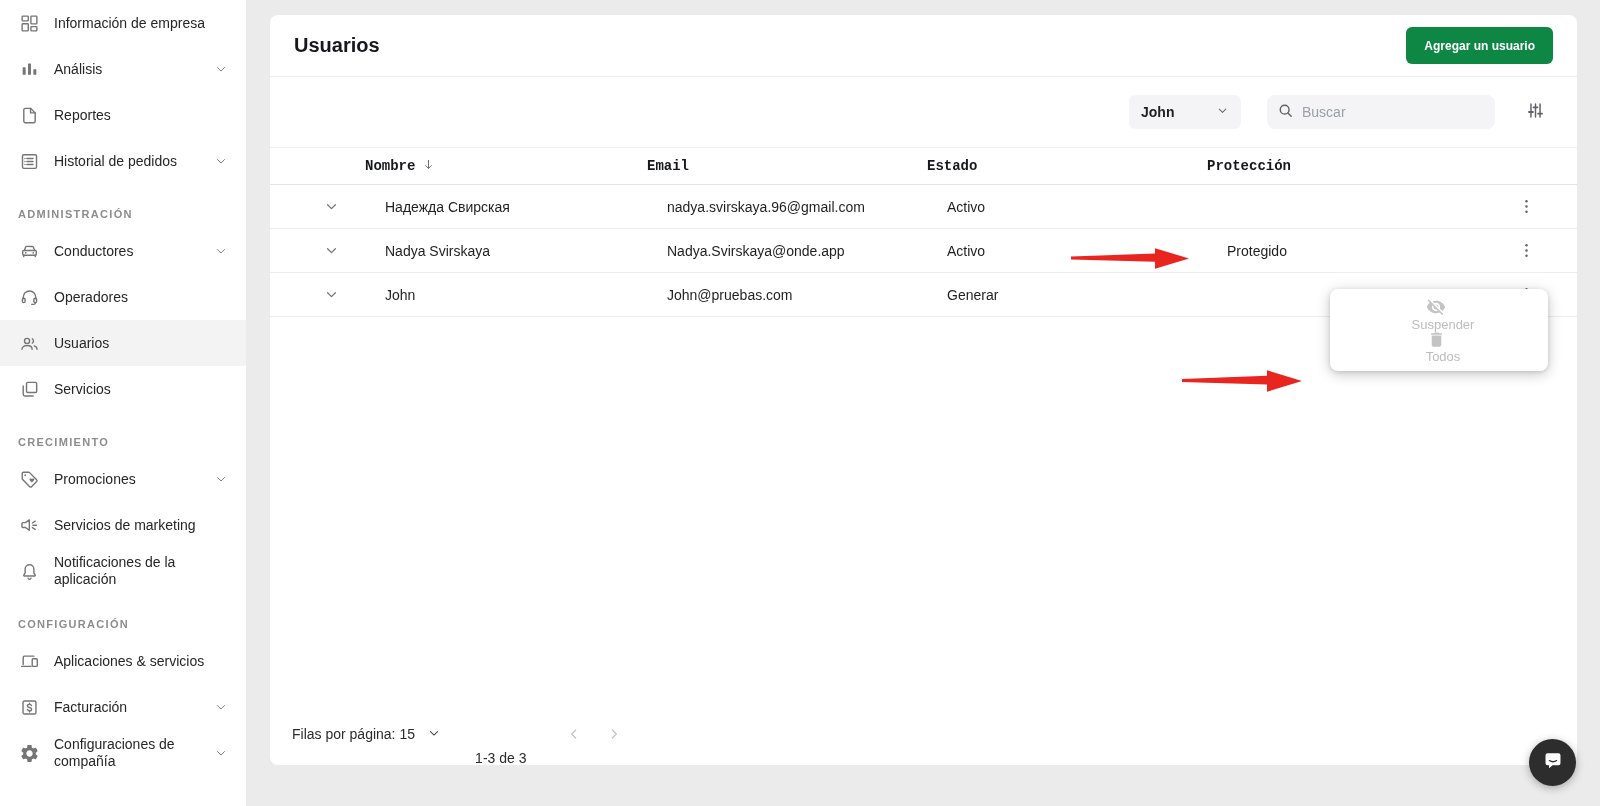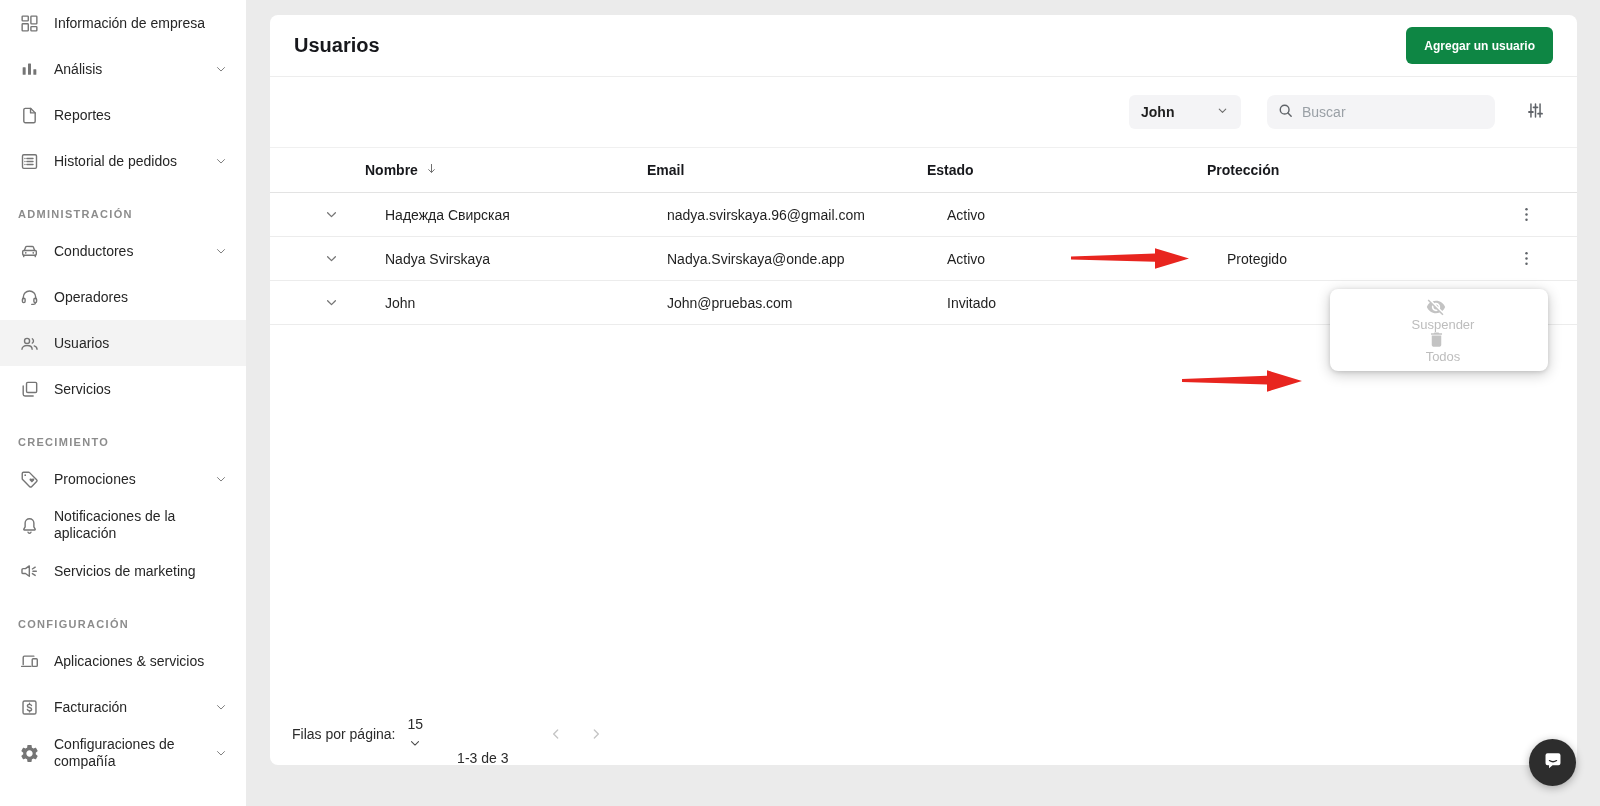--- a/index.html
+++ b/index.html
@@ -26,29 +26,29 @@
 
   .filter-row { height:70px; padding:0 30px 0 24px; display:flex; align-items:center; justify-content:flex-end; }
   .type-filter { width:112px; height:34px; background:#f4f4f6; border-radius:6px; display:flex; align-items:center; justify-content:space-between; padding:0 12px; cursor:pointer; }
   .type-filter .val { font-weight:700; font-size:14px; color:#1f1f1f; }
   .search-box { width:228px; height:34px; background:#f4f4f6; border-radius:8px; display:flex; align-items:center; padding:0 10px; margin-left:26px; }
   .search-box input { border:none; outline:none; background:transparent; font-family:inherit; font-size:14px; margin-left:8px; width:170px; color:#333; }
   .search-box input::placeholder { color:#9aa0a6; }
   .tune-btn { margin-left:28px; width:24px; height:24px; border:none; background:transparent; cursor:pointer; display:flex; align-items:center; justify-content:center; }
 
   .tgrid { display:grid; grid-template-columns:95px 282px 280px 280px 1fr 70px; align-items:center; padding-right:16px; }
-  .thead { height:46px; border-top:1px solid #f0f0f0; border-bottom:1px solid #e3e3e3; font-weight:700; font-size:14px; color:#17181c; }
+  .thead { height:38px; border-top:1px solid #f0f0f0; border-bottom:1px solid #e3e3e3; font-weight:700; font-size:14px; color:#17181c;font-family:Liberation Mono, monospace; }
   .th-name { display:flex; align-items:center; gap:6px; }
   .trow { height:44px; border-bottom:1px solid #ececec; font-size:14px; color:#1f1f1f;padding-left:20px; }
   .row-expander { margin-left:31px; width:20px; height:20px; display:flex; align-items:center; justify-content:center; cursor:pointer; }
   .kebab { justify-self:center; width:26px; height:26px; display:flex; align-items:center; justify-content:center; cursor:pointer; }
   .tspacer { flex:1; }
 
   .pagination { height:56px; display:flex; align-items:center; padding:0 24px 6px 22px; font-size:14px; color:#2b2b2b; }
-  .rpp-select { display:flex; align-items:center; gap:4px; margin-left:12px; cursor:pointer;flex-direction:column; }
+  .rpp-select { display:flex; align-items:center; gap:12px; margin-left:4px; cursor:pointer; }
   .range { margin-left:34px;margin-top:47px; }
   .pg-btn { width:24px; height:24px; border:none; background:transparent; display:flex; align-items:center; justify-content:center; }
   .pg-prev { margin-left:36px; } .pg-next { margin-left:16px; }
 
   
   .context-menu { position:absolute; left:1330px; top:289px; width:218px; background:#ffffff; border-radius:8px; padding:8px 0; box-shadow:0 3px 14px rgba(0,0,0,0.22), 0 1px 4px rgba(0,0,0,0.12); z-index:5; }
   .menu-item { height:33px; display:flex; align-items:center; padding:0 14px 0 22px; font-size:13px; cursor:pointer;flex-direction:column; }
   .menu-item .mi-icon { width:20px; height:20px; margin-right:14px; display:flex; align-items:center; justify-content:center; }
   .menu-item.disabled { color:#bdbdbd; cursor:default; }
   .menu-item.enabled { color:#1c1c1c; }
@@ -206,38 +206,38 @@
           <svg viewBox="0 0 24 24">
             <path class="s-ic" d="M6 9.5l6 6 6-6"></path>
           </svg>
         </span>
     </div>
 
     <div class="nav-item">
       <span class="nav-icon">
           <svg viewBox="0 0 24 24">
             <g class="s-ic">
+              <path d="M11.8 5.6L7.4 8.7H4.7a1.3 1.3 0 0 0-1.3 1.3v3a1.3 1.3 0 0 0 1.3 1.3h2.7l4.4 3.1z"></path>
+              <path d="M15.3 9.1l3.2-2.1M15.3 14.4l3.2 2.1M15.9 11.7h3.9"></path>
+            </g>
+          </svg>
+        </span>
+      <span class="nav-label">Servicios de marketing</span>
+    </div>
+
+    <div class="nav-item">
+      <span class="nav-icon">
+          <svg viewBox="0 0 24 24">
+            <g class="s-ic">
               <path d="M12 4.2a5 5 0 0 0-5 5v4.4l-1.5 2.6a.6.6 0 0 0 .52.9h11.96a.6.6 0 0 0 .52-.9L17 13.6V9.2a5 5 0 0 0-5-5z"></path>
               <path d="M10.3 19.6a1.75 1.75 0 0 0 3.4 0"></path>
             </g>
           </svg>
         </span>
       <span class="nav-label">Notificaciones de la aplicación</span>
-    </div>
-
-    <div class="nav-item">
-      <span class="nav-icon">
-          <svg viewBox="0 0 24 24">
-            <g class="s-ic">
-              <path d="M11.8 5.6L7.4 8.7H4.7a1.3 1.3 0 0 0-1.3 1.3v3a1.3 1.3 0 0 0 1.3 1.3h2.7l4.4 3.1z"></path>
-              <path d="M15.3 9.1l3.2-2.1M15.3 14.4l3.2 2.1M15.9 11.7h3.9"></path>
-            </g>
-          </svg>
-        </span>
-      <span class="nav-label">Servicios de marketing</span>
     </div>
 
     <div class="nav-section">CONFIGURACIÓN</div>
 
     <div class="nav-item">
       <span class="nav-icon">
           <svg viewBox="0 0 24 24">
             <g class="s-ic">
               <path d="M3 17.6h10.6"></path>
               <path d="M4.8 15.4V7.3A1.4 1.4 0 0 1 6.2 5.9H17"></path>
@@ -370,21 +370,21 @@
     </div>
 
     <div class="tgrid trow">
       <span class="row-expander">
           <svg width="17" height="17" viewBox="0 0 24 24">
             <path d="M6.5 9.5l5.5 5.5 5.5-5.5" fill="none" stroke="#757575" stroke-width="1.8" stroke-linecap="round" stroke-linejoin="round"></path>
           </svg>
         </span>
       <span>John</span>
       <span>John@pruebas.com</span>
-      <span>Invitado</span>
+      <span>Generar</span>
       <span></span>
       <span class="kebab">
           <svg width="19" height="19" viewBox="0 0 24 24" fill="#5f6368">
             <circle cx="12" cy="5.4" r="1.55"></circle>
             <circle cx="12" cy="12" r="1.55"></circle>
             <circle cx="12" cy="18.6" r="1.55"></circle>
           </svg>
         </span>
     </div>
 

